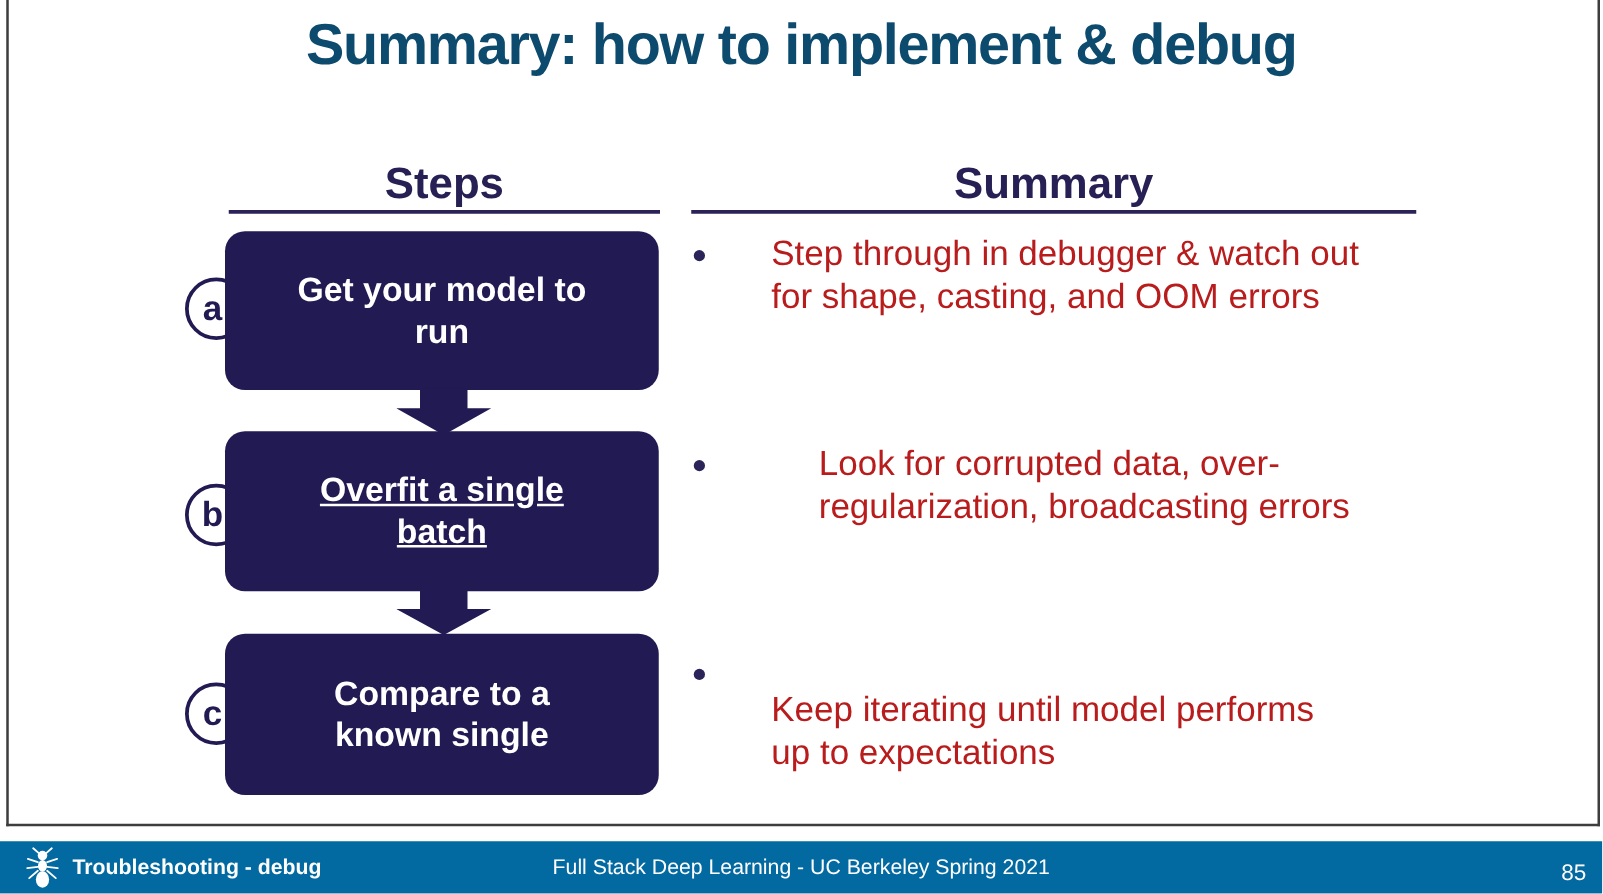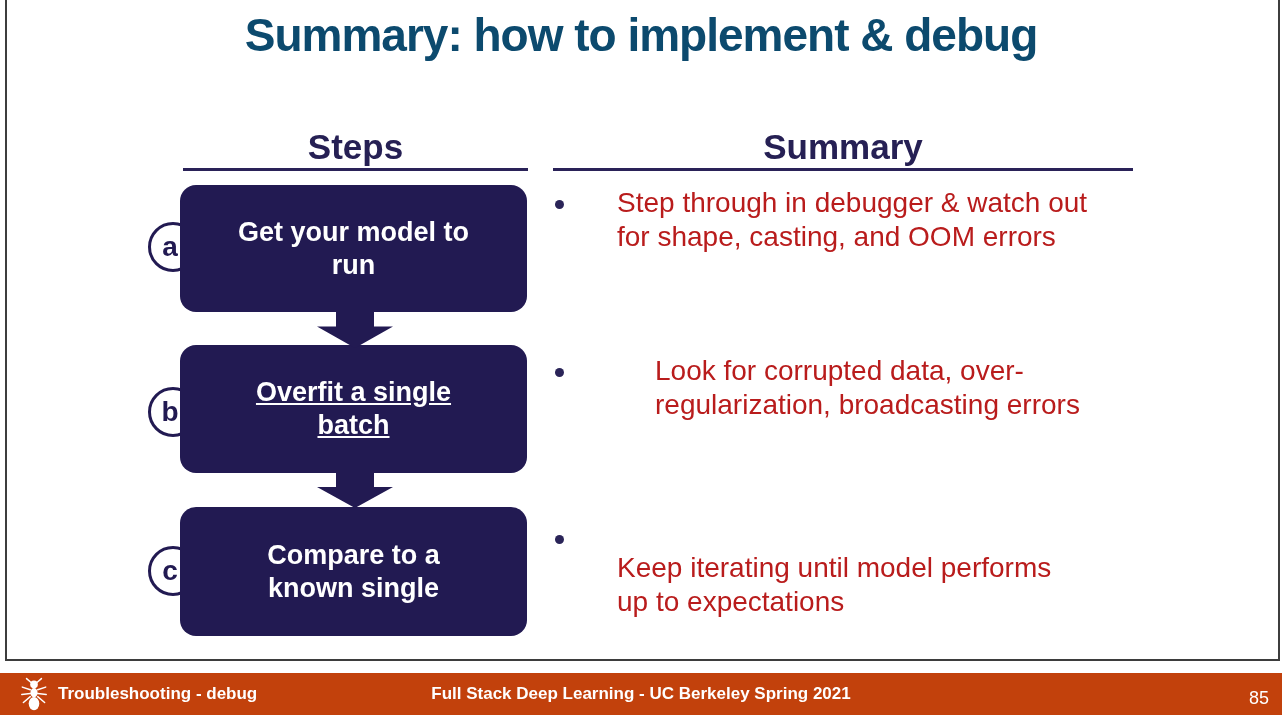--- a/index.html
+++ b/index.html
@@ -108,32 +108,32 @@
     color: #b91c1c;
   }
   #bullet-1 { top: 186px; }
   #bullet-2 { top: 354px; margin-left: 38px; }
   #bullet-3 { top: 521px; margin-top: 30px; }
 
   .footer {
     position: absolute;
     left: 0; top: 673px;
     width: 1282px; height: 42px;
-    background: #c2410c;
+    background: #0369a1;
     color: #ffffff;
   }
   .footer-left {
     position: absolute; left: 58px; top: 0; height: 42px;
     display: flex; align-items: center;
     font-size: 17px; font-weight: bold;
   }
   .footer-center {
     position: absolute; left: 0; right: 0; top: 0; height: 42px;
     display: flex; align-items: center; justify-content: center;
-    font-size: 17px; font-weight: bold;
+    font-size: 17px; font-weight: normal;
   }
   .footer-page {
     position: absolute; right: 13px; top: 0; height: 50px;
     display: flex; align-items: center;
     font-size: 18px;
   }
   .ant {
     position: absolute; left: 17px; top: 4px;
     width: 34px; height: 34px;
   }

